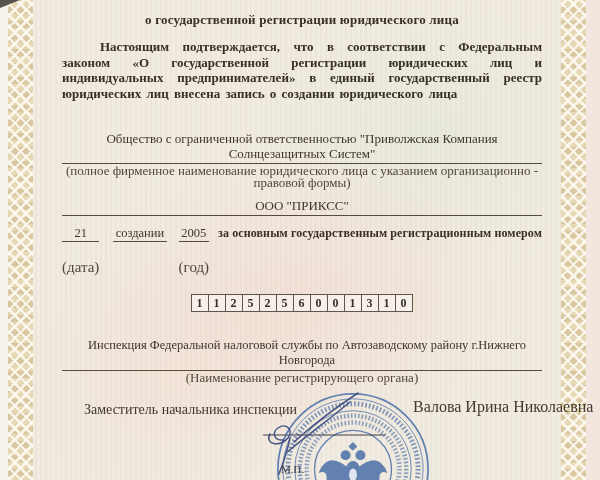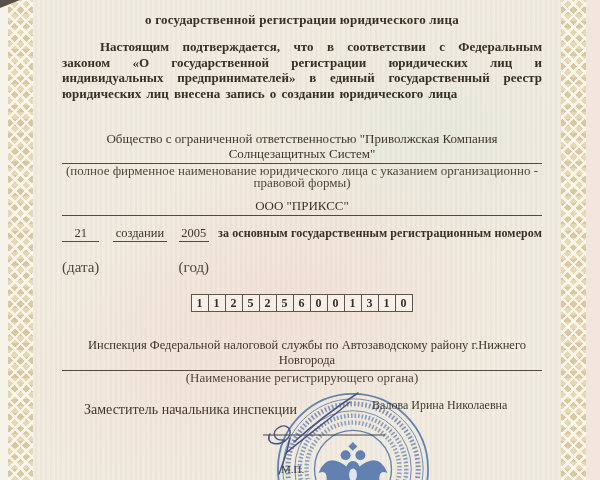--- a/index.html
+++ b/index.html
@@ -48,21 +48,21 @@
   .df-year{width:46px;margin-left:12px;}
   .date-suffix{flex:1;font-weight:bold;font-size:12px;line-height:14px;
     padding-left:9px;white-space:nowrap;color:#392f25;letter-spacing:.1px;}
   .ogrn-row{display:flex;justify-content:center;margin-top:21px;}
   .digit-box{width:16px;height:16px;border:1.2px solid #5f564a;margin-left:-1px;
     background:rgba(255,255,255,0.45);font-weight:bold;font-size:12px;line-height:16px;
     text-align:center;color:#33302c;display:inline-block;}
   .authority{margin-top:26px;}
   .authority .field-value{font-size:12.5px;width:490px;margin:0 auto;}
   .sig-position{position:absolute;left:84px;top:402px;font-size:14px;color:#42382d;font-family:Liberation Serif, serif;}
-  .sig-name{position:absolute;left:372px;top:398px;font-size:12px;color:#42382d;z-index:4;}
+  .sig-name{position:absolute;left:413px;top:398px;font-size:16px;color:#42382d;z-index:4;}
   .seal-mark{position:absolute;left:281px;top:463px;font-size:11px;color:#3d3a44;z-index:4;text-align:right;}
   .stamp{position:absolute;left:274px;top:388px;z-index:2;opacity:.88;}
   .signature{position:absolute;left:250px;top:384px;z-index:3;}
 </style>
 </head>
 <body>
 
 <div class="page">
   <div class="edge edge-left"></div>
   <div class="edge edge-right"></div>

